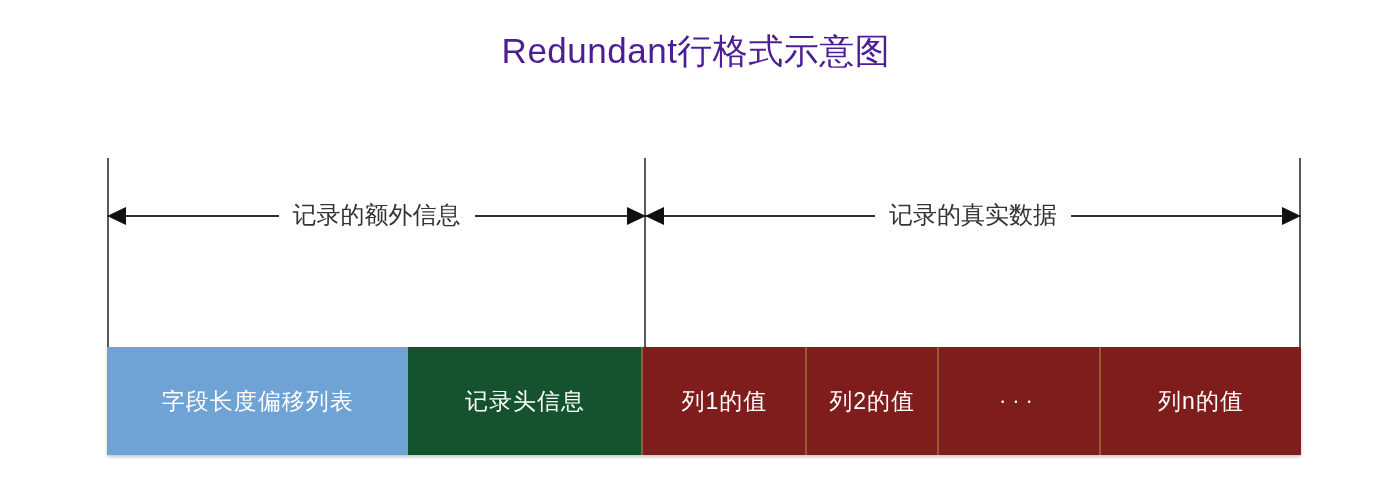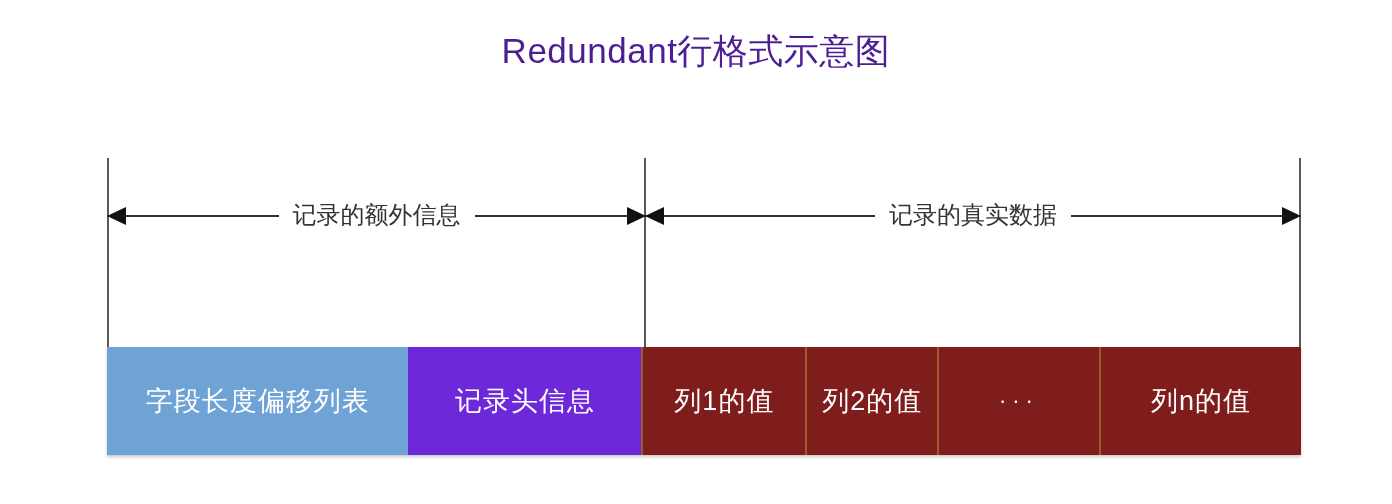--- a/index.html
+++ b/index.html
@@ -95,27 +95,27 @@
     width: 1194px;
     height: 108px;
     display: flex;
     box-shadow: 0 2px 3px rgba(0,0,0,0.22);
   }
   .cell {
     display: flex;
     align-items: center;
     justify-content: center;
     color: #ffffff;
-    font-size: 27px;
+    font-size: 23px;
     letter-spacing: 1px;
     white-space: nowrap;
     box-sizing: border-box;
   }
   .cell-extra-1 { width: 303px; background: #6fa3d6; }
-  .cell-extra-2 { width: 234px; background: #6d28d9; }
+  .cell-extra-2 { width: 234px; background: #14532d; }
   .cell-data    { background: #7f1d1d; border-left: 2px solid #9c5b2c; }
   .cell-col1    { width: 165px; }
   .cell-col2    { width: 132px; }
   .cell-ellipsis{ width: 163px; letter-spacing: 6px; font-size: 22px; }
   .cell-coln    { width: 203px; }
 </style>
 </head>
 <body>
 
 <div id="diagram-title">Redundant行格式示意图</div>

